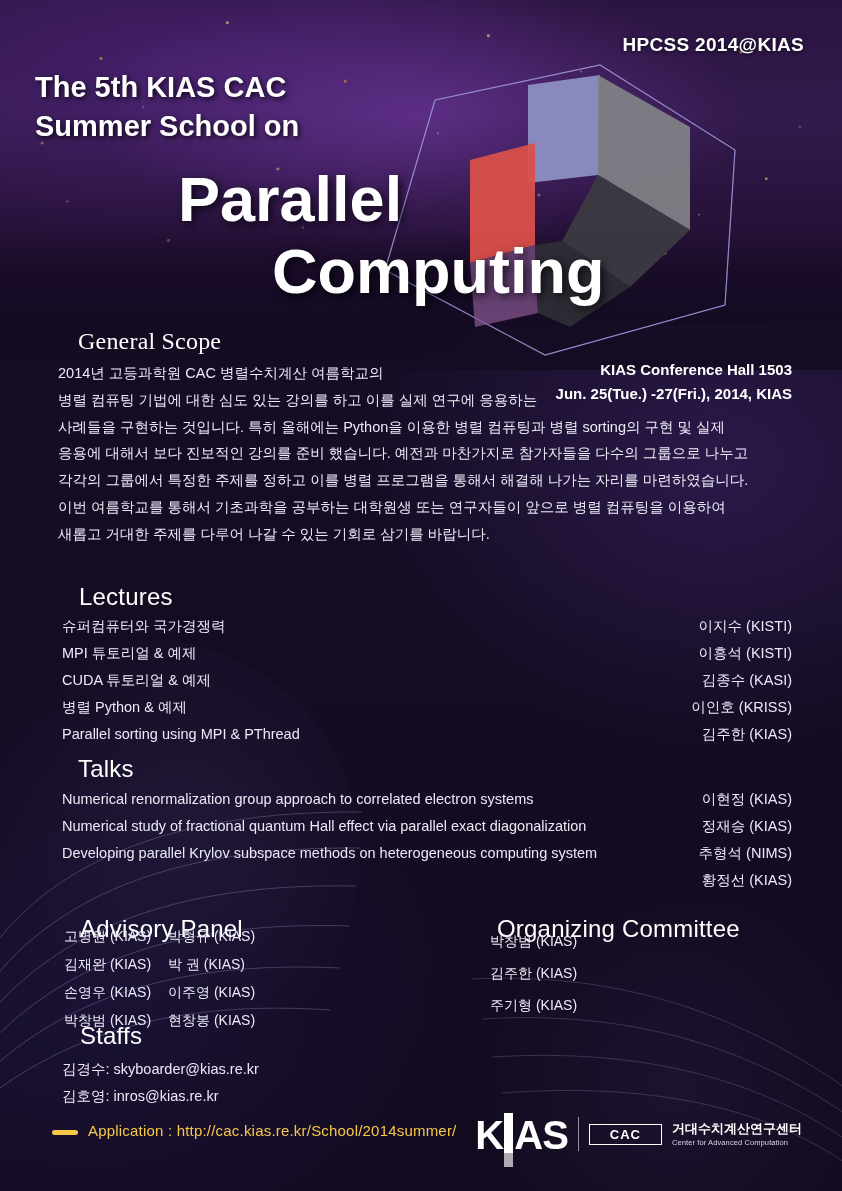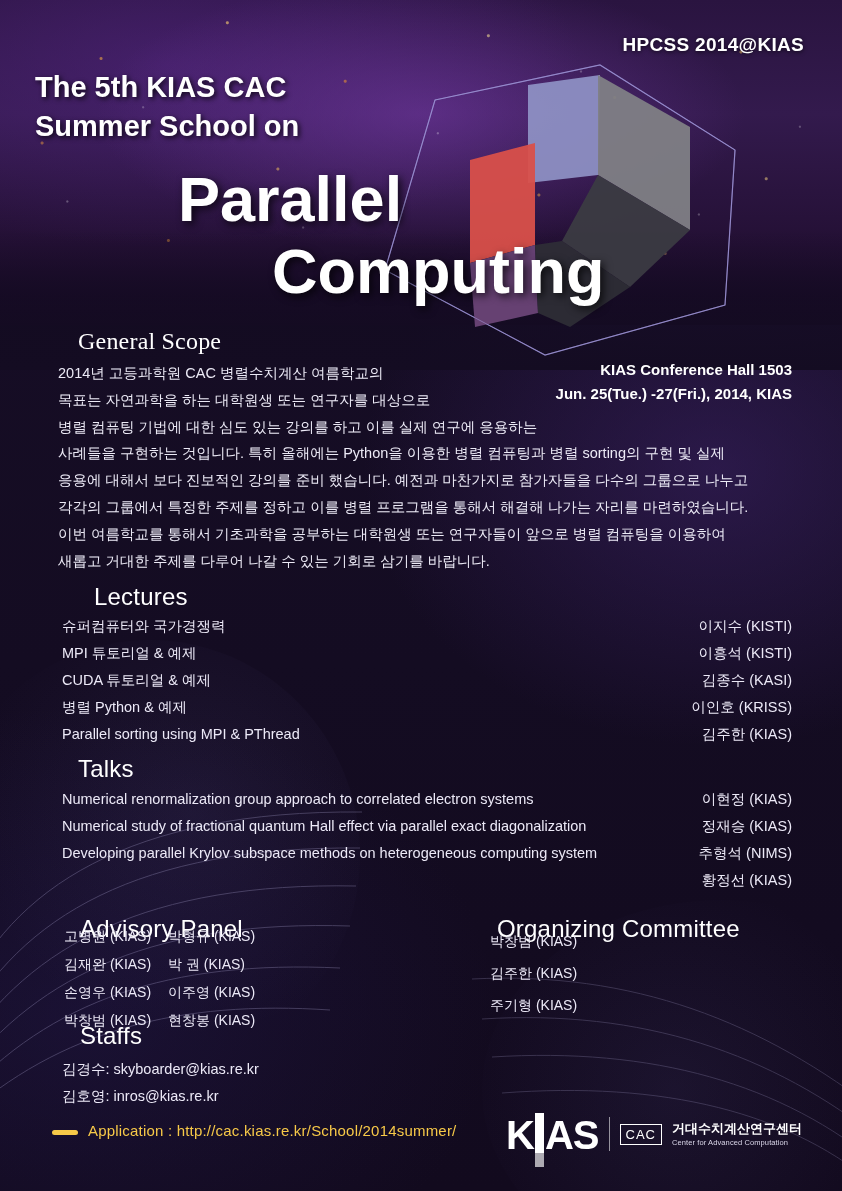--- a/index.html
+++ b/index.html
@@ -257,22 +257,22 @@
     opacity: .65;
   }
   .logo-div {
     width: 1px; height: 34px;
     background: rgba(255,255,255,.55);
   }
   .cac-box {
     border: 1.5px solid #ffffff;
     color: #fff;
     font-size: 13px;
-    font-weight: normal;
-    padding: 2px 5px;
+    font-weight: bold;
+    padding: 2px 20px;
     letter-spacing: 1px;
   }
   .cac-kr {
     color: #fff;
     font-size: 13px;
     font-weight: bold;
     line-height: 1.25;
   }
   .cac-en {
     color: #d9d5e8;
@@ -336,30 +336,29 @@
 
     <div class="sec-head" style="left:78px; top:328px;font-family:Liberation Serif, serif;">General Scope</div>
 
     <div class="venue">
       <div>KIAS Conference Hall 1503</div>
       <div>Jun. 25(Tue.) -27(Fri.), 2014, KIAS</div>
     </div>
 
     <div class="scope-text" id="scope-target">
         <div>2014년 고등과학원 CAC 병렬수치계산 여름학교의</div>
-        <div>목표는 자연과학을 하는 대학원생 또는 연구자를 대상으로</div>
         <div>병렬 컴퓨팅 기법에 대한 심도 있는 강의를 하고 이를 실제 연구에 응용하는</div>
         <div>사례들을 구현하는 것입니다. 특히 올해에는 Python을 이용한 병렬 컴퓨팅과 병렬 sorting의 구현 및 실제</div>
         <div>응용에 대해서 보다 진보적인 강의를 준비 했습니다. 예전과 마찬가지로 참가자들을 다수의 그룹으로 나누고</div>
         <div>각각의 그룹에서 특정한 주제를 정하고 이를 병렬 프로그램을 통해서 해결해 나가는 자리를 마련하였습니다.</div>
         <div>이번 여름학교를  통해서 기초과학을 공부하는 대학원생 또는 연구자들이 앞으로 병렬 컴퓨팅을 이용하여</div>
         <div>새롭고 거대한 주제를 다루어 나갈 수 있는 기회로 삼기를 바랍니다.</div>
       </div>
 
-    <div class="sec-head" style="left:94px; top:583px;">Lectures</div>
+    <div class="sec-head" style="left:79px; top:583px;">Lectures</div>
 
     <div class="row" style="top:618px;">
       <span>슈퍼컴퓨터와 국가경쟁력</span>
       <span class="who">이지수 (KISTI)</span>
     </div>
     <div class="row" style="top:645px;">
       <span>MPI 튜토리얼 &amp; 예제</span>
       <span class="who">이흥석 (KISTI)</span>
     </div>
     <div class="row" style="top:672px;">

